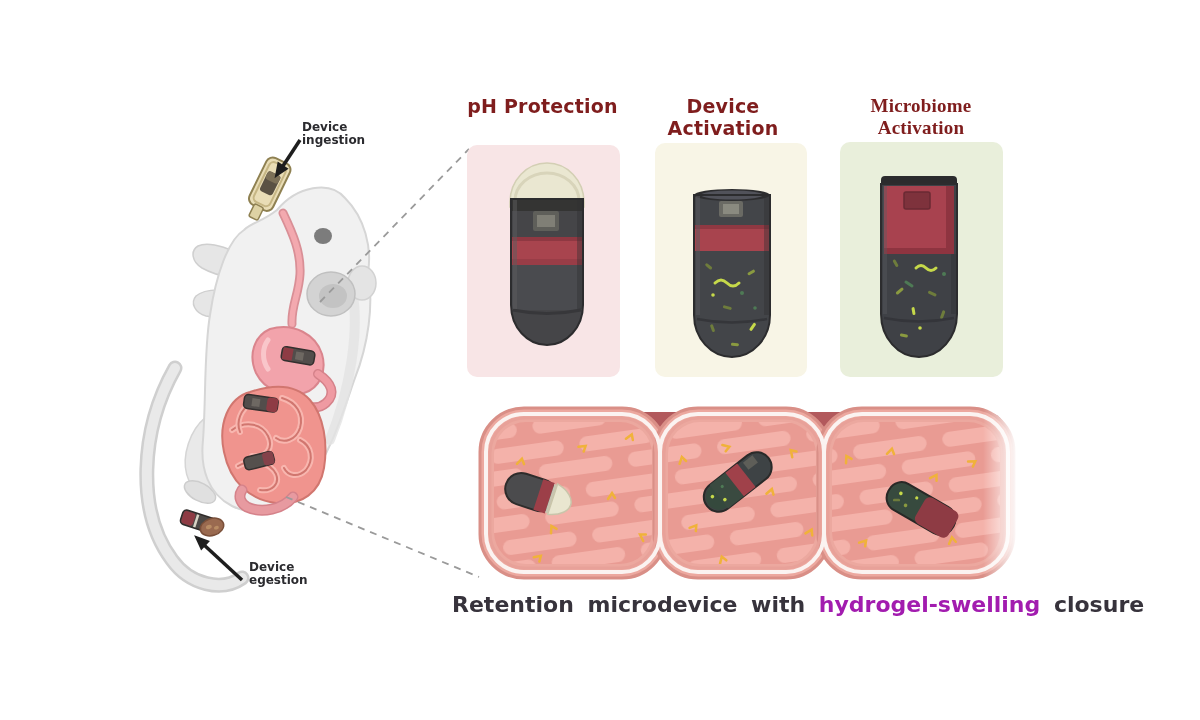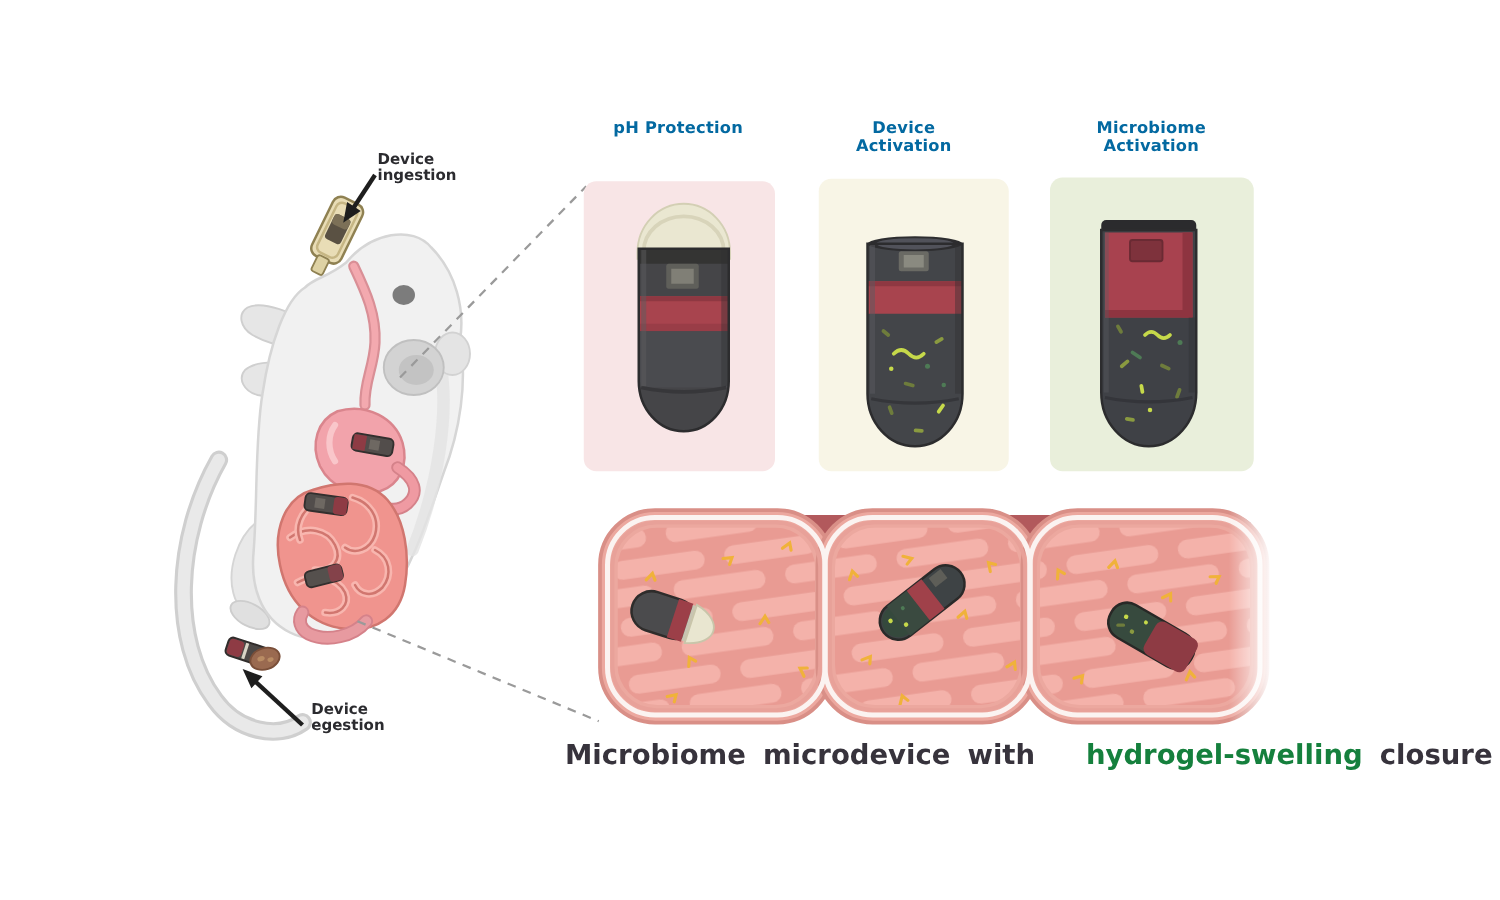--- a/index.html
+++ b/index.html
@@ -2,25 +2,25 @@
 <html><head>
 <meta charset="utf-8">
 <style>
   html,body{margin:0;padding:0;background:#fff;}
   .canvas{position:relative;width:1200px;height:720px;background:#ffffff;overflow:hidden;
           font-family:"DejaVu Sans","Liberation Sans",sans-serif;}
   .layer{position:absolute;left:0;top:0;}
   .io-label{position:absolute;font-weight:bold;font-size:12px;color:#2b2b2f;line-height:1.12;}
   .label-ingestion{left:302px;top:121px;width:92px;}
   .label-egestion{left:249px;top:561px;width:92px;}
-  .panel-title{position:absolute;text-align:center;font-weight:bold;font-size:13px;
-               color:#0369a1;line-height:1.18;letter-spacing:.2px;}
+  .panel-title{position:absolute;text-align:center;font-weight:bold;font-size:19px;
+               color:#7f1d1d;line-height:1.18;letter-spacing:.2px;}
   .pt1{left:450px;top:95px;width:185px;}
   .pt2{left:634px;top:95px;width:178px;}
-  .pt3{left:831px;top:95px;width:180px;}
+  .pt3{left:831px;top:95px;width:180px;font-family:Liberation Serif, serif;}
   .panel{position:absolute;border-radius:10px;}
   .panel-1{left:467px;top:145px;width:153px;height:232px;}
   .panel-2{left:655px;top:143px;width:152px;height:234px;}
   .panel-3{left:840px;top:142px;width:163px;height:235px;}
   .panel svg{position:absolute;left:0;top:0;}
   .intestine-wrap{position:absolute;left:478px;top:398px;width:540px;height:190px;}
   .caption{position:absolute;left:452px;top:592px;width:606px;text-align:center;
            font-weight:bold;font-size:22px;color:#37333c;word-spacing:6px;white-space:nowrap;}
 </style>
 </head>
@@ -332,18 +332,18 @@
         <circle cx="22" cy="5" r="1.8" fill="#8a9a40"></circle>
         <circle cx="28" cy="-7" r="1.6" fill="#c6d94a"></circle>
         <rect x="8" y="4" width="7" height="2.5" rx="1.2" fill="#6e7c3c" transform="rotate(-30 11 5)"></rect>
       </g>
 
       <rect x="505" y="0" width="35" height="190" fill="url(#fadeR)"></rect>
     </svg>
   </div>
 
   <div class="caption">
-    <span>Microbiome microdevice with</span>
-    <span style="color: #15803d; margin-left: 27px;">hydrogel-swelling</span>
+    <span>Retention microdevice with</span>
+    <span style="color: #a21caf;">hydrogel-swelling</span>
     <span>closure</span>
   </div>
 
 </div>
 
 </body></html>

